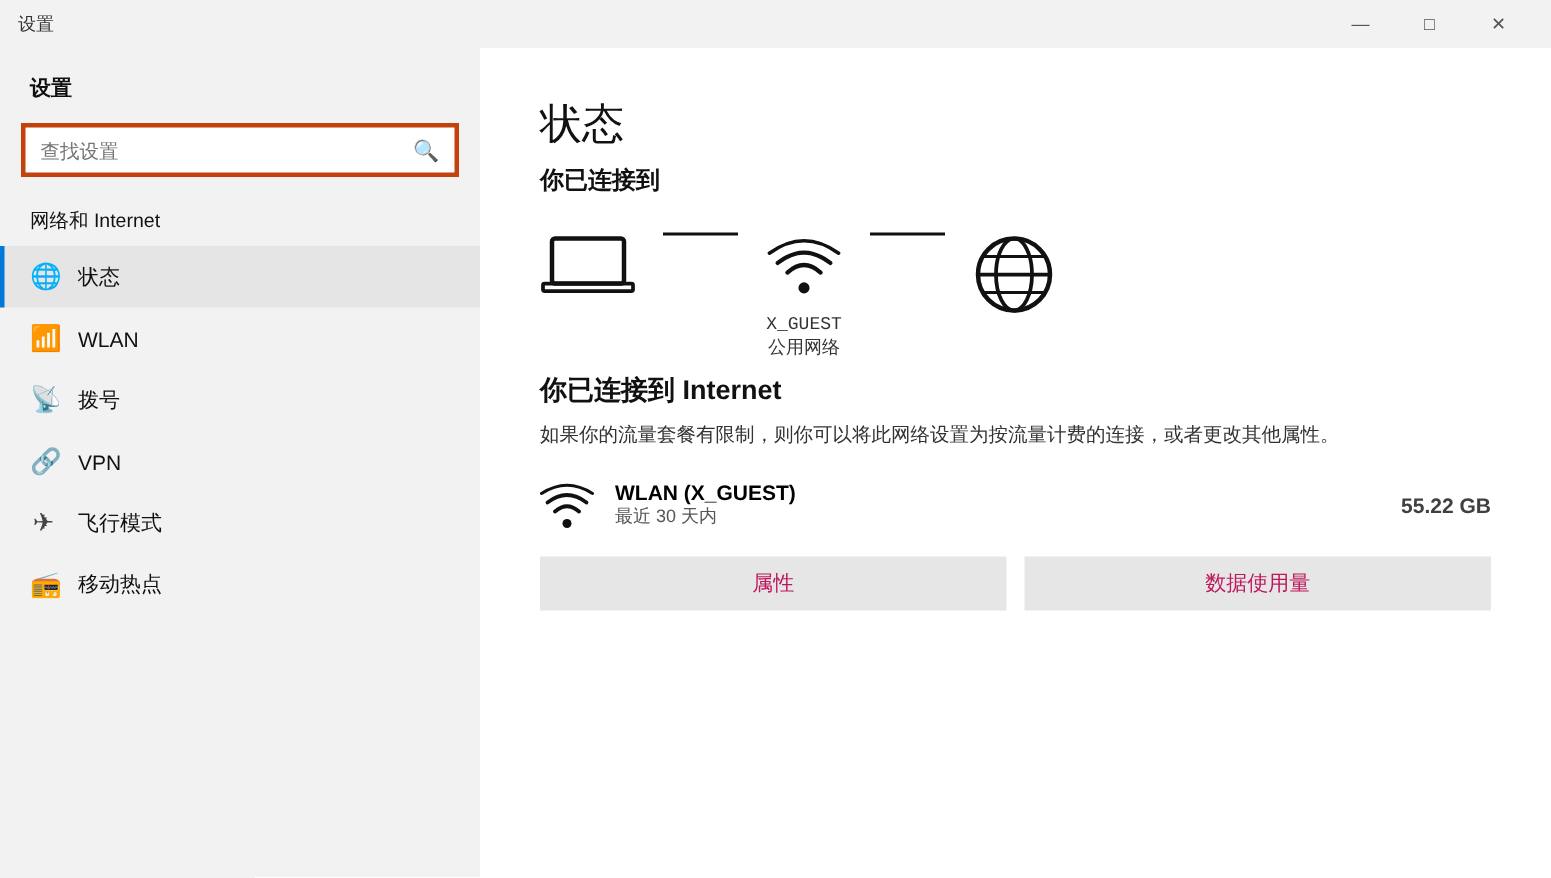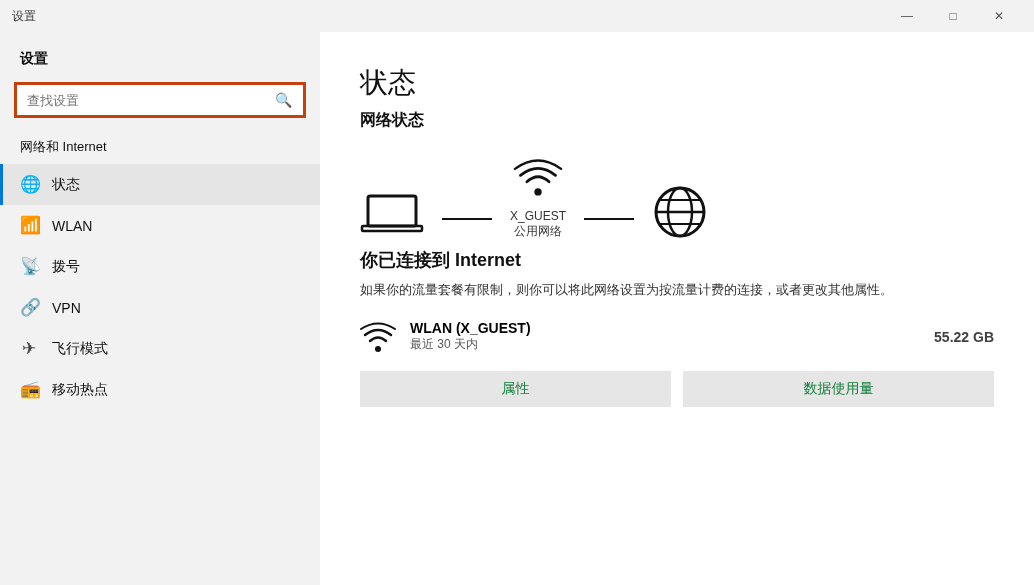--- a/index.html
+++ b/index.html
@@ -128,23 +128,24 @@
     }
     .section-title {
       font-size: 16px;
       font-weight: 600;
       color: #111;
       margin-bottom: 24px;
     }
     
     .network-diagram {
       display: flex;
-      align-items: flex-end;
+      align-items: flex-start;
       gap: 16px;
       margin-bottom: 6px;
+      font-family: Liberation Mono, monospace;
     }
     .net-icon {
       display: flex;
       flex-direction: column;
       align-items: center;
     }
     .net-line {
       width: 50px;
       height: 2px;
       background: #111;
@@ -209,21 +210,21 @@
       display: flex;
       gap: 12px;
       margin-top: 4px;
     }
     .action-btn {
       flex: 1;
       height: 36px;
       background: #e6e6e6;
       border: none;
       font-size: 14px;
-      color: #15803d;
+      color: #be185d;
       cursor: pointer;
       font-family: inherit;
     }
   </style>
 </head>
 <body>
 
 <div class="titlebar">
   <span class="titlebar-title">设置</span>
   <div class="titlebar-controls">
@@ -268,21 +269,21 @@
     </div>
         <div class="nav-item">
       <span class="nav-icon">📻</span>
       <span>移动热点</span>
     </div>
       </div>
   </div>
 
   <div class="content">
     <div class="page-title">状态</div>
-    <div class="section-title">网络状态</div>
+    <div class="section-title">你已连接到</div>
 
     <div class="network-diagram">
 
       <div class="net-icon">
         <svg class="laptop-svg" viewBox="0 0 64 48">
           <rect x="8" y="4" width="48" height="30" rx="2" ry="2" fill="none" stroke="#111" stroke-width="3"></rect>
           <rect x="2" y="34" width="60" height="5" rx="1" fill="none" stroke="#111" stroke-width="2.5"></rect>
         </svg>
       </div>
 

